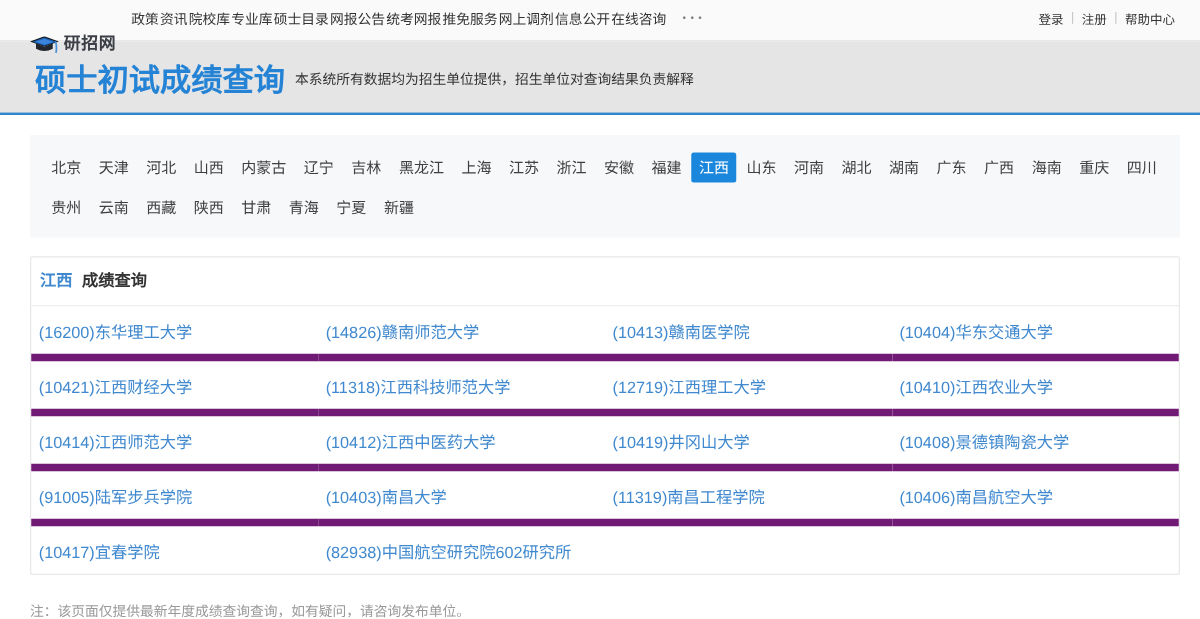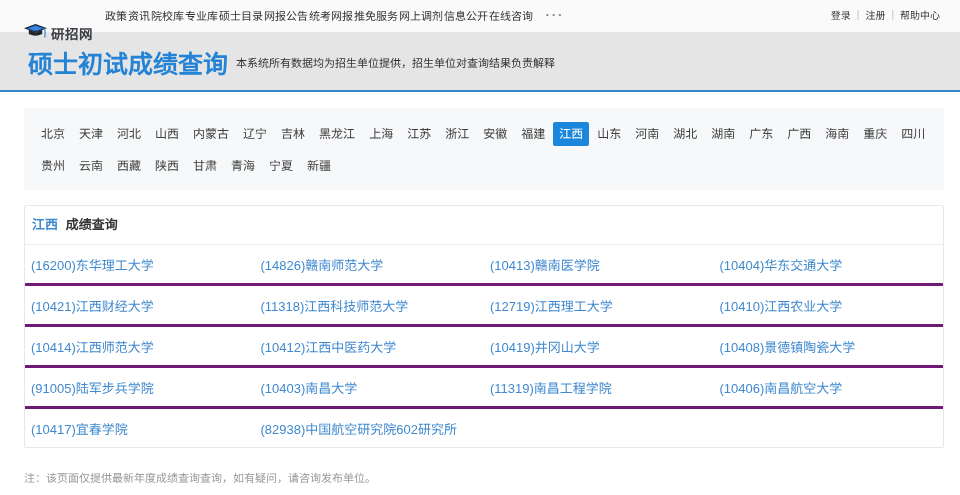--- a/index.html
+++ b/index.html
@@ -20,21 +20,21 @@
   }
   .topbar-inner {
     margin-left: 24px;
     width: 920px;
     height: 29px;
     display: flex;
     align-items: center;
   }
   .logo {
     display: flex;
-    align-items: flex-start;
+    align-items: flex-end;
     cursor: pointer;
     margin-top: 36px;
   }
   .logo svg { display: block; margin-top: 1px; }
   .logo-text {
     margin-left: 3px;
     font-size: 13.5px;
     font-weight: bold;
     color: #3b3e44;
     letter-spacing: 0.5px;
@@ -138,21 +138,21 @@
   .panel-table { width: 100%; border-collapse: collapse; table-layout: fixed; }
   .panel-table td {
     width: 25%;
     height: 38px;
     padding-left: 6px;
     font-size: 13px;
     vertical-align: middle;
     overflow: hidden;
     white-space: nowrap;
   }
-  .panel-table tr + tr td { border-top: 3px solid #701a75; }
+  .panel-table tr + tr td { border-top: 6px solid #701a75; }
   .panel-table a { color: #4089cf; cursor: pointer; }
 
   
   .note {
     margin: 22px 0 0 24px;
     font-size: 11px;
     line-height: 16px;
     color: #999999;
   }
   .page-footer {

